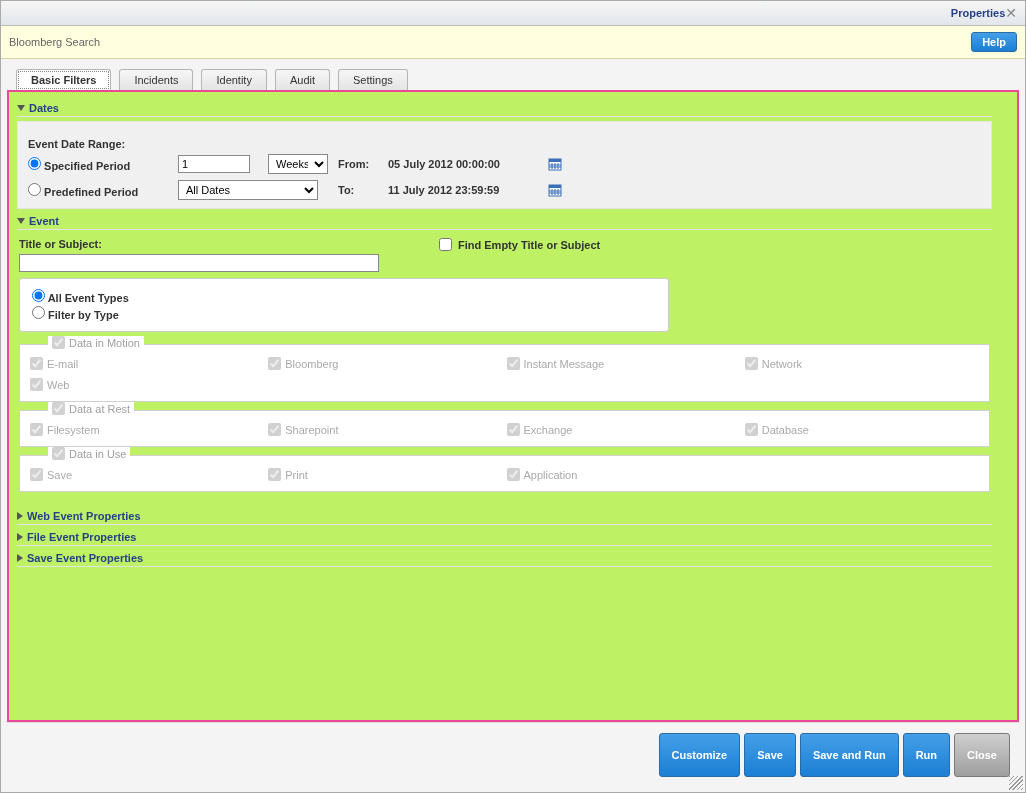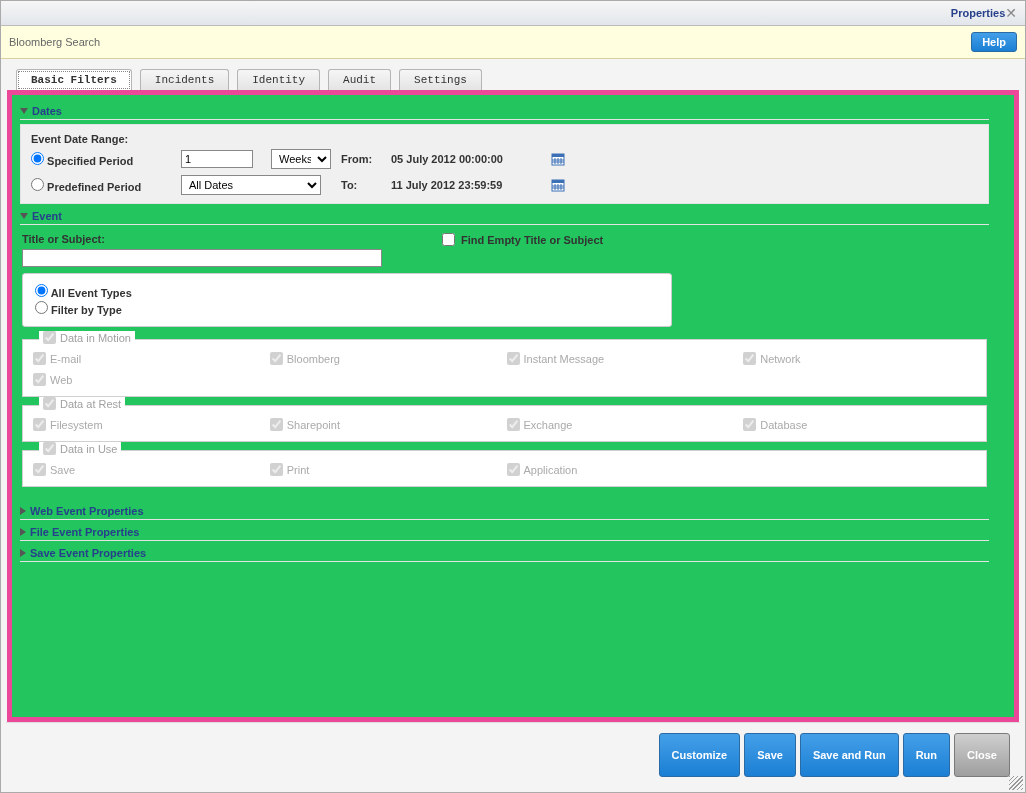--- a/index.html
+++ b/index.html
@@ -6,40 +6,40 @@
 body { background: #fff; }
 .window { width: 1026px; height: 793px; display: flex; flex-direction: column; border: 1px solid #aaa; position: relative; }
 .titlebar { background: linear-gradient(#f6f6f6, #e2e6eb); border-bottom: 1px solid #bbb; padding: 4px 8px; display: flex; align-items: center; justify-content: flex-end; }
 .titlebar .title { font-weight: bold; color: #27408b; }
 .titlebar .close { cursor: pointer; color: #888; font-size: 14px; }
 .subhead { background: #ffffe0; border-bottom: 1px solid #d7d2a0; padding: 6px 8px; display: flex; justify-content: space-between; align-items: center; }
 .subhead .name { color: #666; }
 .help-btn { background: linear-gradient(#449fe8,#1b7fd4); color: #fff; font-weight: bold; border: 1px solid #2a6aa5; border-radius: 3px; padding: 3px 10px; cursor: pointer; }
 .body { flex: 1; background: #f4f4f4; padding: 10px 5px 5px 5px; display: flex; flex-direction: column; min-height: 0; }
 .tabs { display: flex; gap: 8px; padding-left: 10px; margin-bottom: -1px; }
-.tab { background: linear-gradient(#f6f6f6,#e3e3e3); border: 1px solid #b5b5b5; border-bottom: none; border-radius: 3px 3px 0 0; padding: 4px 14px; cursor: pointer; color: #333; font-family: Liberation Mono, monospace; }
+.tab { background: linear-gradient(#f6f6f6,#e3e3e3); border: 1px solid #b5b5b5; border-bottom: none; border-radius: 3px 3px 0 0; padding: 4px 14px; cursor: pointer; color: #333; }
 .tab.active { background: #fff; border-bottom: 1px solid #fff; font-weight: bold; color: #333; outline: 1px dotted #888; outline-offset: -3px; }
-.panel { flex: 1; background: #22c55e; border: 5px solid #ec4899; margin: 0 1px; overflow-y: scroll; padding: 4px 25px 8px 8px; }
+.panel { flex: 1; background: #bef264; border: 2px solid #ec4899; margin: 0 1px; overflow-y: scroll; padding: 4px 25px 8px 8px; }
 .section-head { color: #27408b; font-weight: bold; margin: 6px 0 4px 0; display: flex; align-items: center; gap: 4px; cursor: pointer; border-bottom: 1px solid #e3e3e3; padding-bottom: 2px; }
 .section-head .toggle { display:inline-block; width:0; height:0; }
 .section-head.open .toggle { border-left:4px solid transparent; border-right:4px solid transparent; border-top:6px solid #555; }
 .section-head.closed .toggle { border-top:4px solid transparent; border-bottom:4px solid transparent; border-left:6px solid #555; }
 .subsection-body { background: #f0f0f0; border: 1px solid #e4e4e4; padding: 8px 10px; }
 .lbl { font-weight: bold; color: #333; }
 input[type=text], select { border: 1px solid #888; padding: 2px 3px; background: #fff; }
 input[type=text].num { width: 72px; }
 select.period { width: 60px; }
 select.predef { width: 140px; }
 input[type=text].title-input { width: 360px; margin-top: 4px; }
 .date-grid { display: grid; grid-template-columns: 150px 90px 70px 50px 160px 20px; row-gap: 6px; align-items: center; }
 .cal-icon { width: 14px; height: 14px; display: inline-block; cursor: pointer; }
 .cal-icon svg { display:block; }
 .eventtype-box { border: 1px solid #ccc; border-radius: 3px; padding: 8px 12px; margin: 6px 0 12px 0; background: #fff; width: 650px; }
 .fieldset { border: 1px solid #d0d0d0; margin: 8px 0; padding: 8px 10px 10px 10px; position: relative; background: #fff; }
-.fieldset .legend { position: absolute; top: -9px; left: 16px; background: #fff; padding: 0 4px; color: #a0a0a0; display: flex; align-items: center; gap: 4px; }
+.fieldset .legend { position: absolute; top: -9px; left: 28px; background: #fff; padding: 0 4px; color: #a0a0a0; display: flex; align-items: center; gap: 4px; }
 .fieldset .cols { display: grid; grid-template-columns: repeat(4, 1fr); gap: 8px 4px; margin-top: 4px; }
 .disabled-chk { color: #aaa; display: flex; align-items: center; gap: 4px; }
 .disabled-chk input { accent-color: #bbb; }
 .find-empty { display: flex; align-items: center; gap: 6px; font-weight: bold; color: #333; }
 .event-top { display: flex; gap: 60px; align-items: flex-start; }
 .footer { background: #f4f4f4; padding: 10px 10px; display: flex; justify-content: flex-end; gap: 4px; border-top: 1px solid #ddd; }
 .btn { background: linear-gradient(#449fe8,#1b7fd4); color: #fff; font-weight: bold; border: 1px solid #2a6aa5; border-radius: 3px; padding: 15px 12px; cursor: pointer; }
 .btn.grey { background: linear-gradient(#cfcfcf,#9e9e9e); border-color: #7a7a7a; }
 .resize { position:absolute; right:2px; bottom:2px; width:14px; height:14px; background: repeating-linear-gradient(135deg,#999 0 1px,transparent 1px 3px); cursor: se-resize; }
 </style>
@@ -68,21 +68,21 @@
       <div class="tab">Settings</div>
     </div>
 
     <div class="panel">
 
       <div class="section-head open">
         <span class="toggle"></span>
         <span>Dates</span>
       </div>
       <div class="subsection-body">
-        <div class="lbl" style="margin-bottom:4px;">Event Date Range:</div>
+        <div class="lbl" style="margin-bottom:4px;margin-top:8px;">Event Date Range:</div>
         <div class="date-grid">
           <label class="lbl"><input type="radio" name="period" checked="" style=""> <span>Specified Period</span></label>
           <input type="text" class="num" value="1" style="">
           <select class="period"><option>Weeks</option></select>
           <span class="lbl">From:</span>
           <span class="lbl">05 July 2012 00:00:00</span>
           <span class="cal-icon">
               <svg viewBox="0 0 14 14">
                 <rect x="1" y="2" width="12" height="11" fill="#fff" stroke="#3b6fb6"></rect>
                 <rect x="1" y="2" width="12" height="3" fill="#3b6fb6"></rect>

